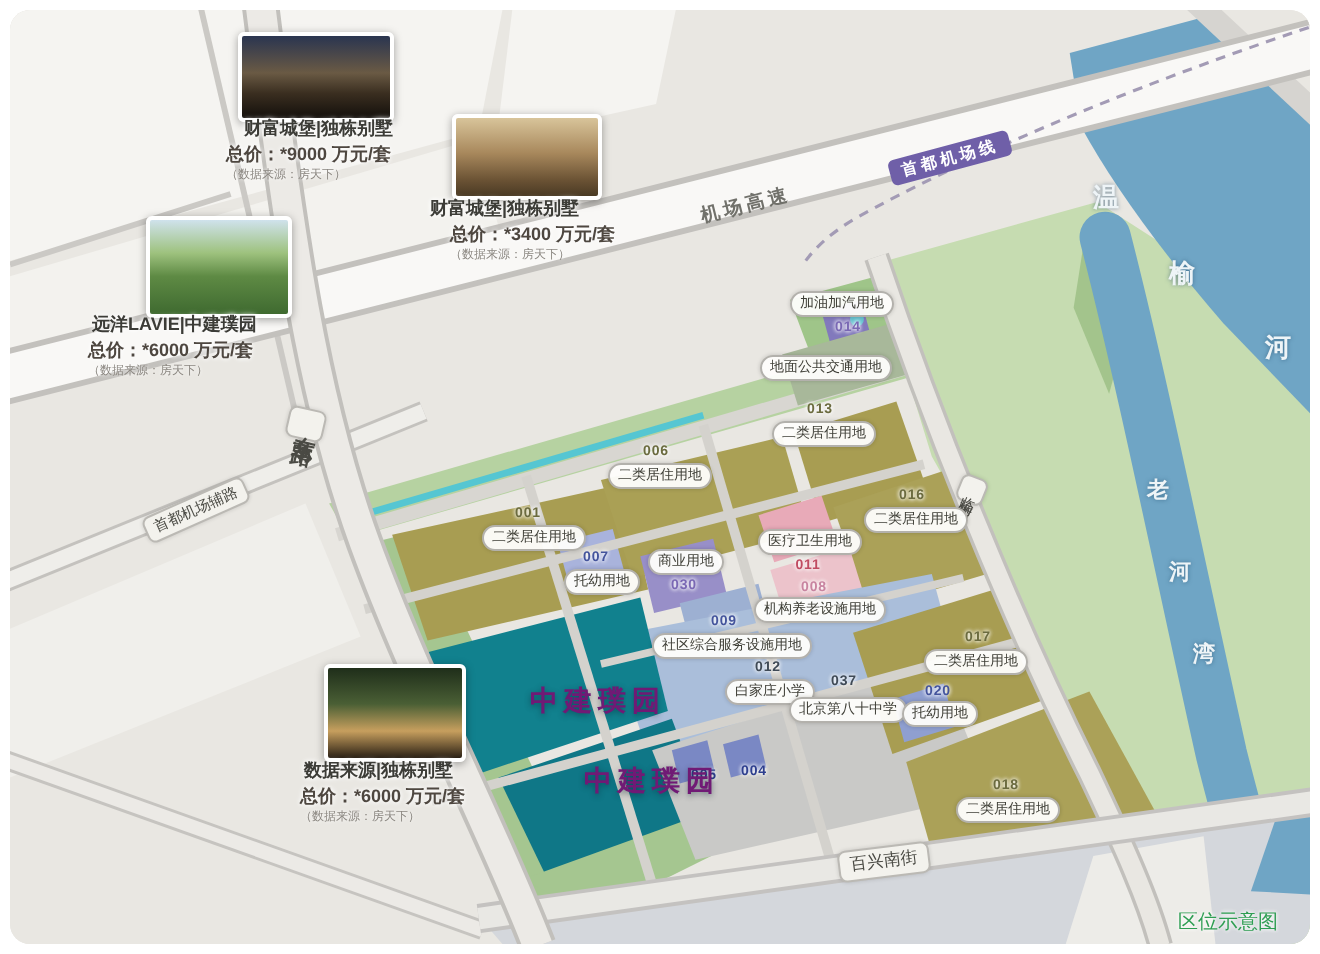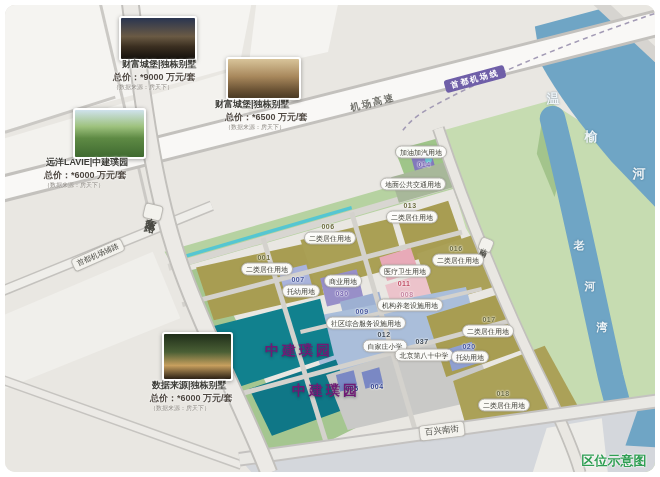--- a/index.html
+++ b/index.html
@@ -13,21 +13,21 @@
   .roadpill{position:absolute;transform:translate(-50%,-50%);background:#f3f2ed;border:1px solid #bbb9b4;border-radius:4px;color:#4a4a44;white-space:nowrap;box-shadow:0 0 2px rgba(0,0,0,.15);}
   .vtext{writing-mode:vertical-rl;text-orientation:upright;letter-spacing:2px;}
   .devlbl{position:absolute;transform:translate(-50%,-50%);font-size:14px;font-weight:bold;color:#701a75;letter-spacing:3px;white-space:nowrap;text-shadow:0 1px 3px rgba(0,30,40,.45);margin-top:24px;}
   .wchar{position:absolute;transform:translate(-50%,-50%);color:#eef4f7;font-weight:bold;text-shadow:0 0 2px rgba(30,70,100,.55);}
   .card-photo{position:absolute;border:2px solid #fff;border-radius:3px;box-shadow:0 1px 4px rgba(0,0,0,.35);}
   .card-title{position:absolute;font-size:9px;font-weight:bold;color:#3c3c37;white-space:nowrap;text-shadow:0 0 2px #fff,0 0 3px #fff;}
   .card-price{position:absolute;font-size:9px;font-weight:bold;color:#4e4740;white-space:nowrap;text-shadow:0 0 2px #fff,0 0 3px #fff;}
   .card-note{position:absolute;font-size:6px;color:#8b8781;white-space:nowrap;text-shadow:0 0 2px #fff;}
   .watermark{position:absolute;left:400px;top:441px;display:flex;align-items:center;gap:6px;opacity:.85;}
   .watermark .wm-text{font-size:18px;font-weight:bold;color:#8b8f99;letter-spacing:1px;white-space:nowrap;}
-  .corner-note{position:absolute;transform:translate(-50%,-50%);font-size:13px;font-weight:bold;color:#2f9e53;white-space:nowrap;text-shadow:0 0 2px #fff,0 0 2px #fff;}
+  .corner-note{position:absolute;transform:translate(-50%,-50%);font-size:10px;font-weight:normal;color:#2f9e53;white-space:nowrap;text-shadow:0 0 2px #fff,0 0 2px #fff;}
 </style>
 </head>
 <body>
 
 <div class="frame">
 <div class="map">
 
 <svg viewBox="0 0 660 477" preserveAspectRatio="none">
 
   <rect x="0" y="0" width="660" height="477" fill="#e9e7e2"></rect>
@@ -164,21 +164,21 @@
   <div class="devlbl" style="left:294px;top:322px;">中建璞园</div>
   <div class="devlbl" style="left:321px;top:362px;">中建璞园</div>
 
   <div class="card-photo" style="left:114px;top:11px;width:74px;height:41px;background:linear-gradient(180deg,#2a3550 0%,#6a5a44 45%,#3a2e20 70%,#14100c 100%);"></div>
   <div class="card-title" style="left:117px;top:53px;">财富城堡|独栋别墅</div>
   <div class="card-price" style="left:108px;top:66px;">总价：*9000 万元/套</div>
   <div class="card-note" style="left:108px;top:78px;">（数据来源：房天下）</div>
 
   <div class="card-photo" style="left:221px;top:52px;width:71px;height:39px;background:linear-gradient(180deg,#d8c49a 0%,#a8885c 45%,#6a5234 80%,#4a3a24 100%);"></div>
   <div class="card-title" style="left:210px;top:93px;">财富城堡|独栋别墅</div>
-  <div class="card-price" style="left:220px;top:106px;">总价：*6500 万元/套</div>
+  <div class="card-price" style="left:220px;top:106px;">总价：*3400 万元/套</div>
   <div class="card-note" style="left:220px;top:118px;">（数据来源：房天下）</div>
 
   <div class="card-photo" style="left:68px;top:103px;width:69px;height:47px;background:linear-gradient(180deg,#cfe2ec 0%,#9ec27e 35%,#5e8a44 60%,#3f6a30 100%);"></div>
   <div class="card-title" style="left:41px;top:151px;">远洋LAVIE|中建璞园</div>
   <div class="card-price" style="left:39px;top:164px;">总价：*6000 万元/套</div>
   <div class="card-note" style="left:39px;top:176px;">（数据来源：房天下）</div>
 
   <div class="card-photo" style="left:157px;top:327px;width:67px;height:45px;background:linear-gradient(180deg,#1f2e1a 0%,#4a5f35 40%,#c79f5e 70%,#2a2015 100%);"></div>
   <div class="card-title" style="left:147px;top:374px;">数据来源|独栋别墅</div>
   <div class="card-price" style="left:145px;top:387px;">总价：*6000 万元/套</div>

